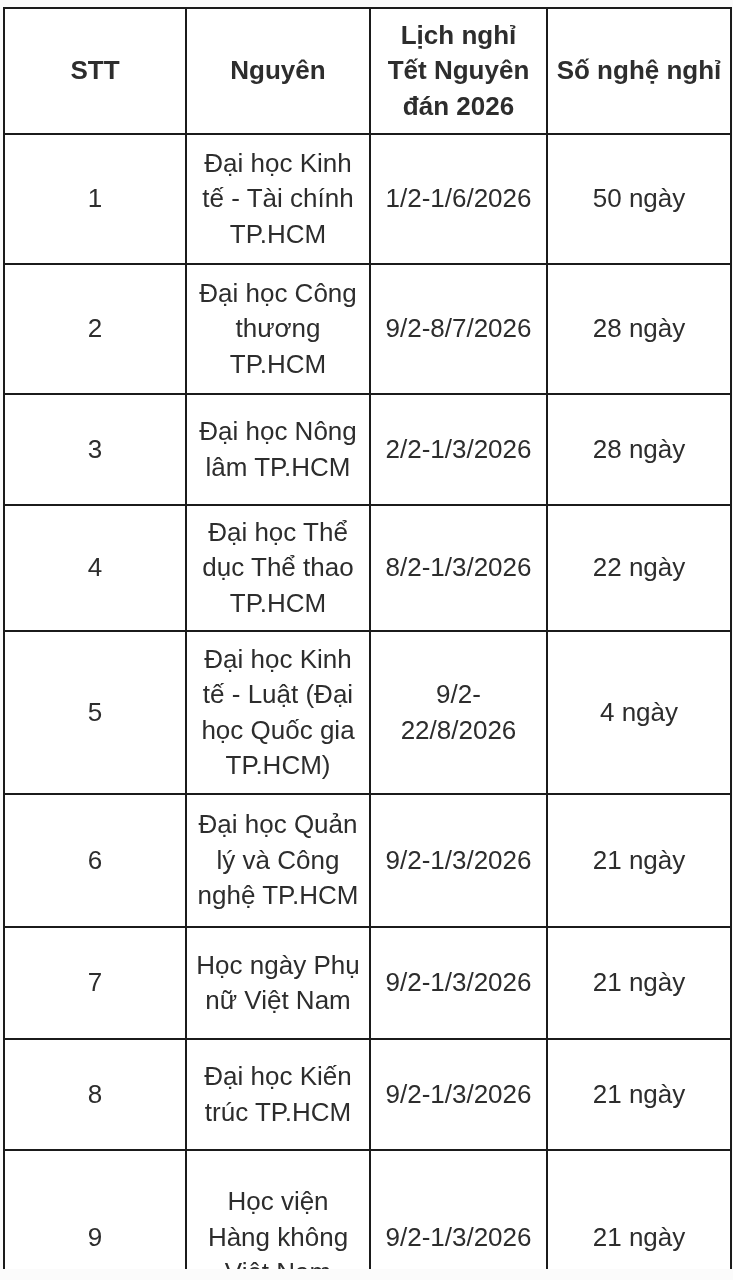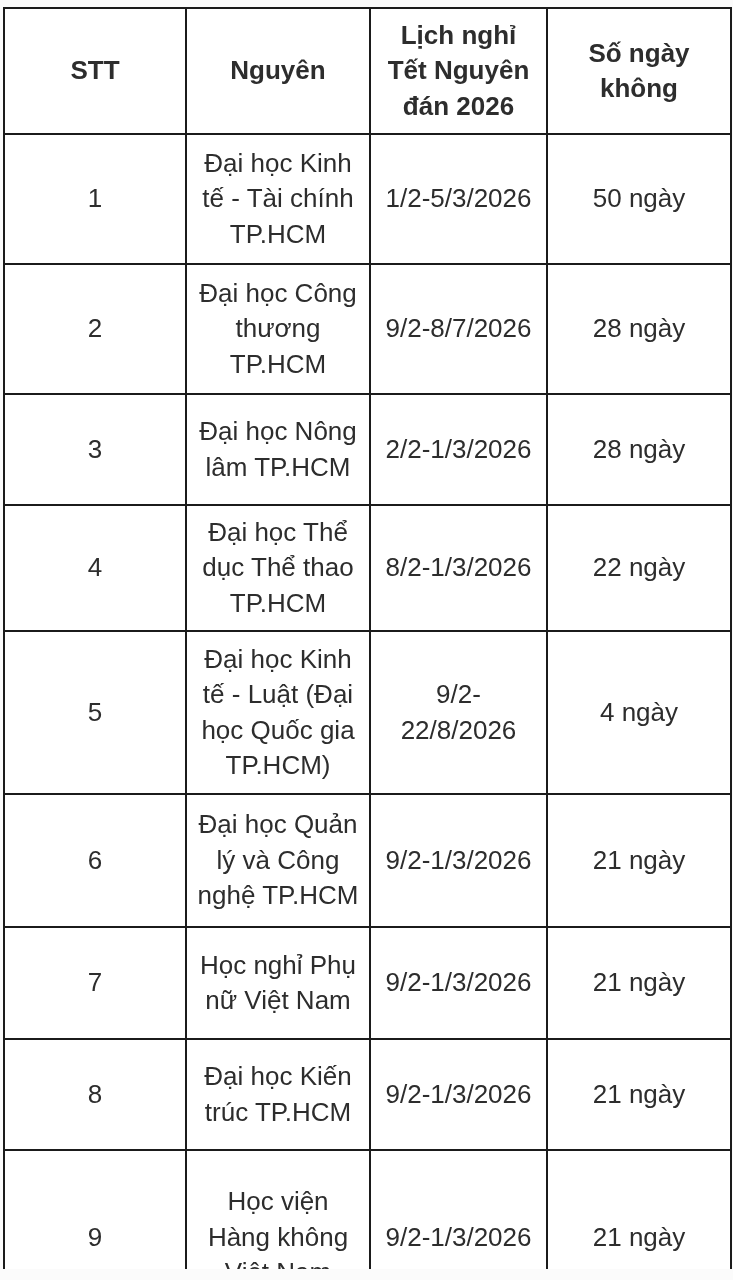--- a/index.html
+++ b/index.html
@@ -64,28 +64,28 @@
       <col class="c-stt">
       <col class="c-school">
       <col class="c-sched">
       <col class="c-days">
     </colgroup>
     <thead>
       <tr class="hdr">
         <th>STT</th>
         <th>Nguyên</th>
         <th>Lịch nghỉ Tết Nguyên đán 2026</th>
-        <th>Số ngày không</th>
+        <th>Số nghệ nghỉ</th>
       </tr>
     </thead>
     <tbody>
       <tr class="r0">
         <td>1</td>
         <td>Đại học Kinh tế - Tài chính TP.HCM</td>
-        <td>1/2-5/3/2026</td>
+        <td>1/2-1/6/2026</td>
         <td>50 ngày</td>
       </tr>
       <tr class="r1">
         <td>2</td>
         <td>Đại học Công thương TP.HCM</td>
         <td>9/2-8/7/2026</td>
         <td>28 ngày</td>
       </tr>
       <tr class="r2">
         <td>3</td>
@@ -106,21 +106,21 @@
         <td>4 ngày</td>
       </tr>
       <tr class="r5">
         <td>6</td>
         <td>Đại học Quản lý và Công nghệ TP.HCM</td>
         <td>9/2-1/3/2026</td>
         <td>21 ngày</td>
       </tr>
       <tr class="r6">
         <td>7</td>
-        <td>Học nghỉ Phụ nữ Việt Nam</td>
+        <td>Học ngày Phụ nữ Việt Nam</td>
         <td>9/2-1/3/2026</td>
         <td>21 ngày</td>
       </tr>
       <tr class="r7">
         <td>8</td>
         <td>Đại học Kiến trúc TP.HCM</td>
         <td>9/2-1/3/2026</td>
         <td>21 ngày</td>
       </tr>
       <tr class="r8">

